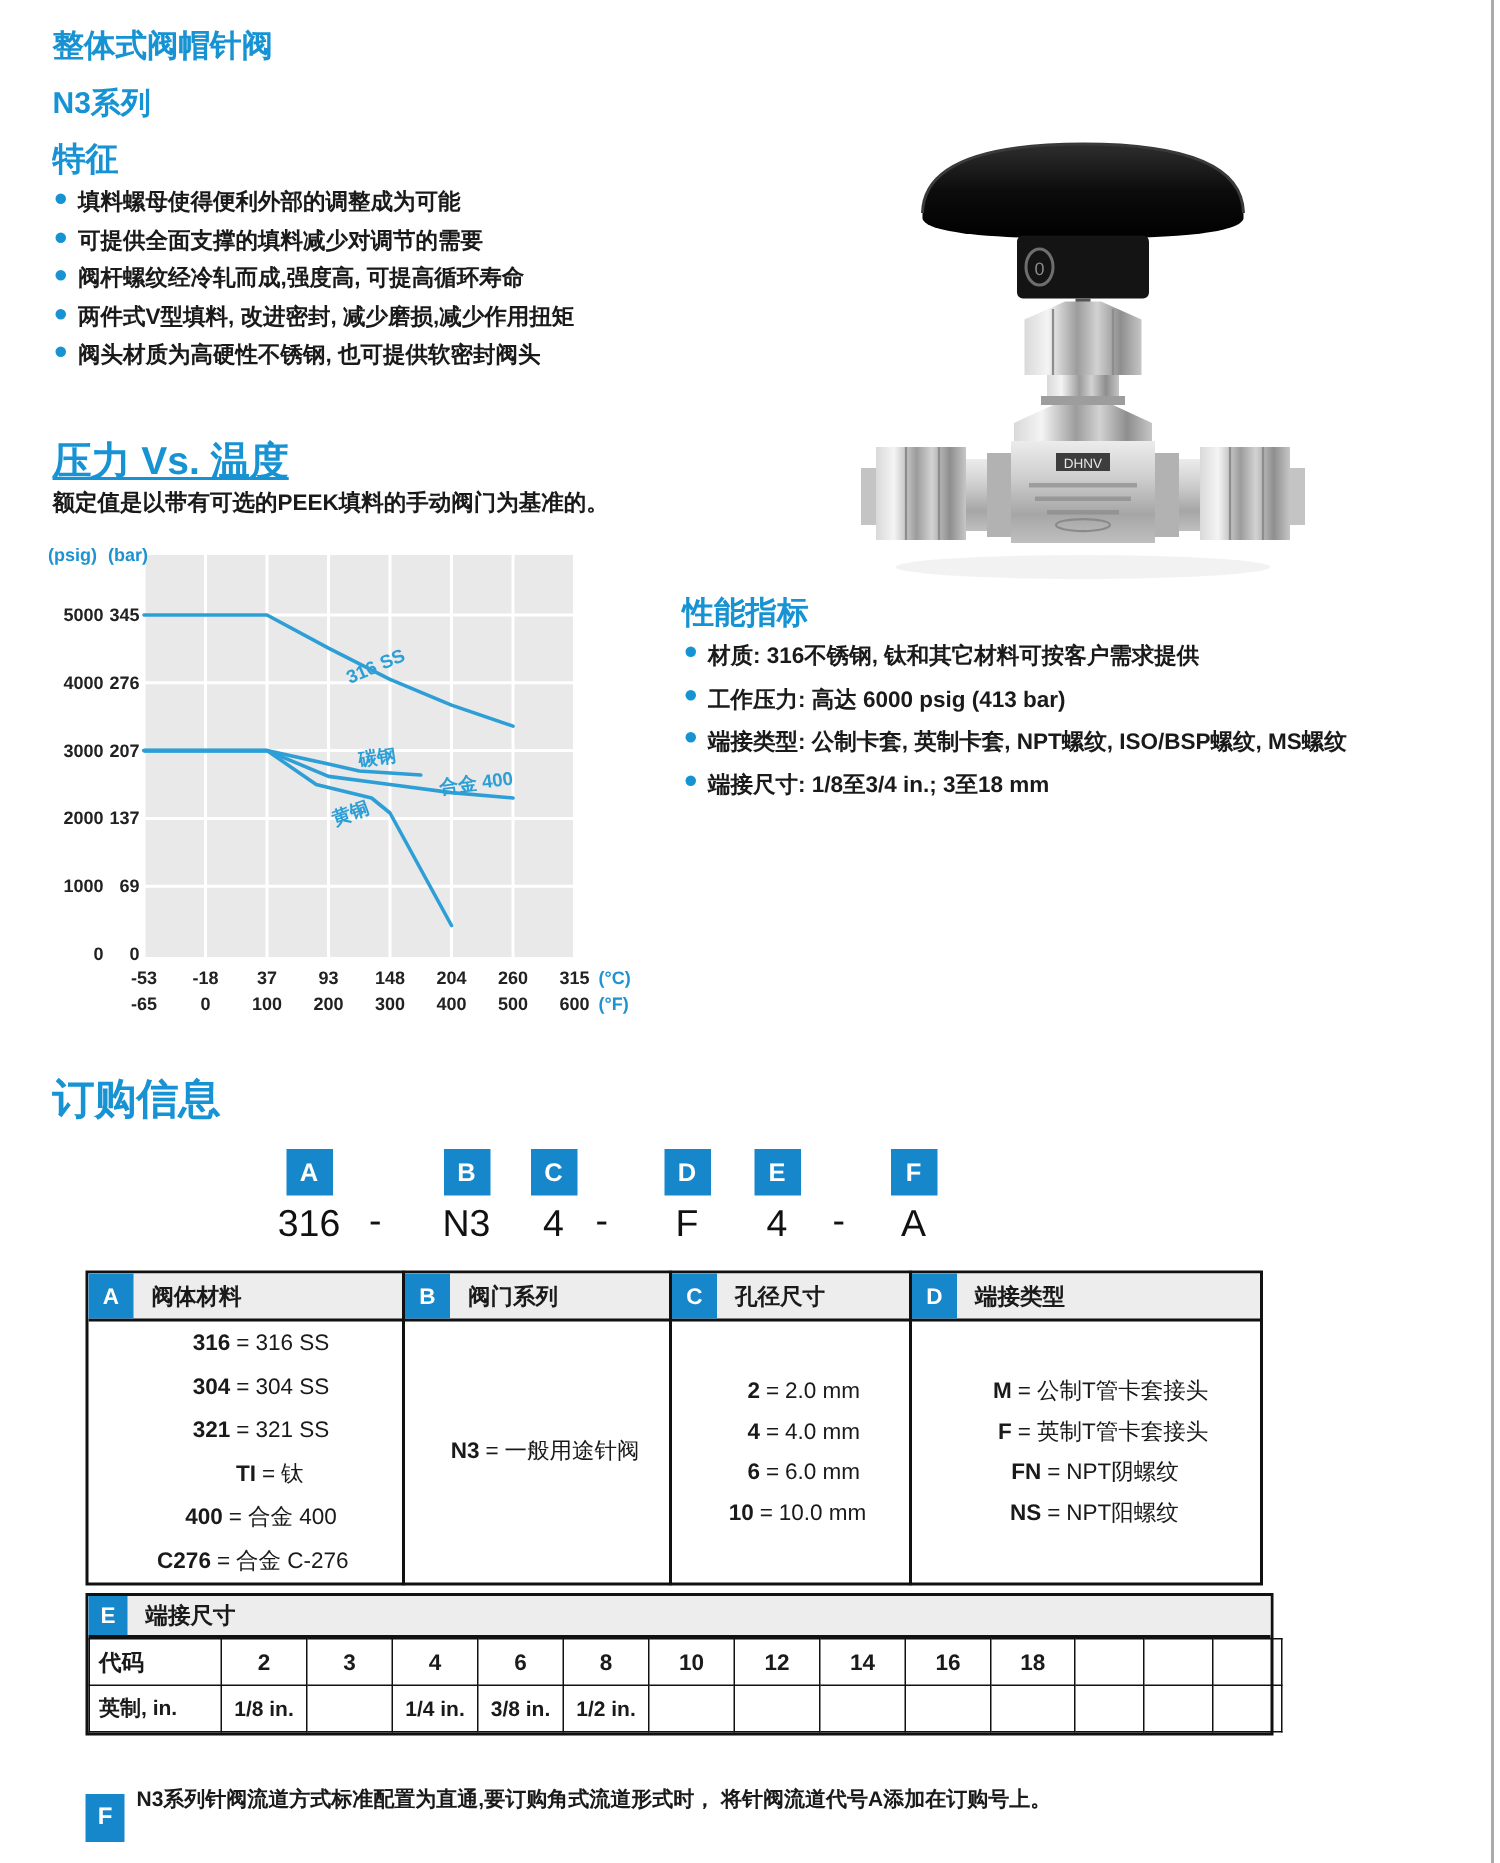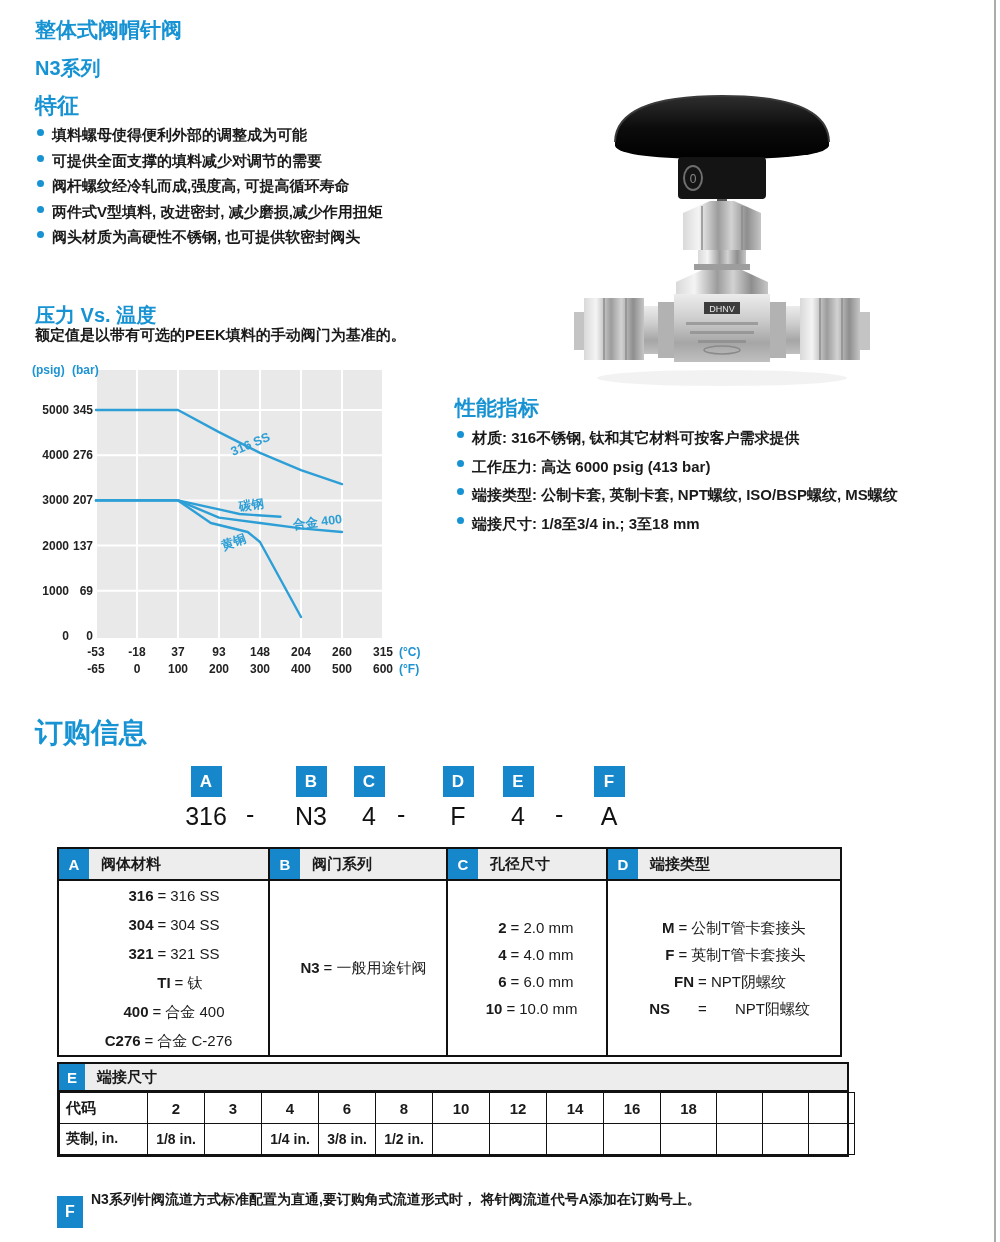--- a/index.html
+++ b/index.html
@@ -9,21 +9,21 @@
     overflow:hidden;
   }
   .abs{position:absolute;}
   .blue-h{color:#1793d3;font-weight:700;margin:0;}
   #page-right-border{left:994px;top:0;width:2px;height:1242px;background:#ababab;}
 
   
   #title-main{left:35px;top:16px;font-size:21px;}
   #title-series{left:35px;top:55px;font-size:20px;}
   #features-heading{left:35px;top:91px;font-size:22px;}
-  #pressure-heading{left:35px;top:302px;font-size:20px;}
+  #pressure-heading{left:35px;top:290px;font-size:26px;text-decoration:underline;}
   #pressure-caption{left:35px;top:326px;font-size:15px;font-weight:700;}
   #specs-heading{left:455px;top:394px;font-size:21px;}
   #ordering-heading{left:35px;top:714px;font-size:28px;}
 
   
   ul.blist{list-style:none;margin:0;padding:0;}
   ul.blist li{position:relative;padding-left:17px;font-weight:700;}
   ul.blist li::before{
     content:"";position:absolute;left:2px;top:0.48em;width:7px;height:7px;
     border-radius:50%;background:#1793d3;
@@ -358,21 +358,21 @@
         <div class="ot-row" style="line-height: 27px;">
           <span class="ot-code" style="width: 32px;">F</span>
           <span class="ot-eq">=</span>
           <span class="ot-desc">英制T管卡套接头</span>
         </div>
         <div class="ot-row" style="line-height: 27px;">
           <span class="ot-code" style="width: 32px;">FN</span>
           <span class="ot-eq">=</span>
           <span class="ot-desc">NPT阴螺纹</span>
         </div>
-        <div class="ot-row" style="line-height: 27px; gap: 24px;">
+        <div class="ot-row" style="line-height: 27px;">
           <span class="ot-code" style="width: 32px;">NS</span>
           <span class="ot-eq">=</span>
           <span class="ot-desc">NPT阳螺纹</span>
         </div>
       </div>
     </div>
   </div>
 
 <div id="etable-wrap" class="abs">
   <div id="etable-bar">

